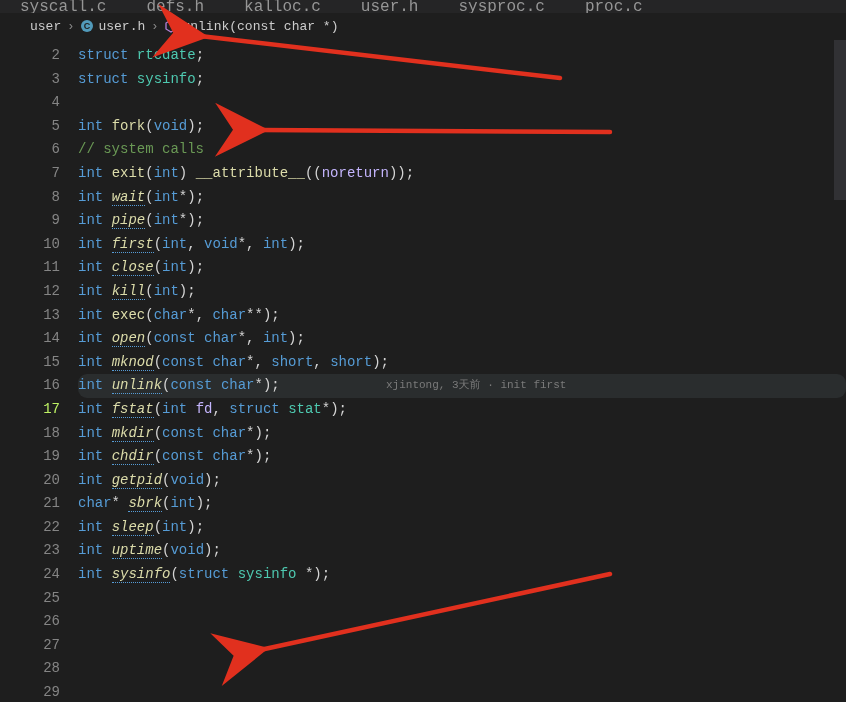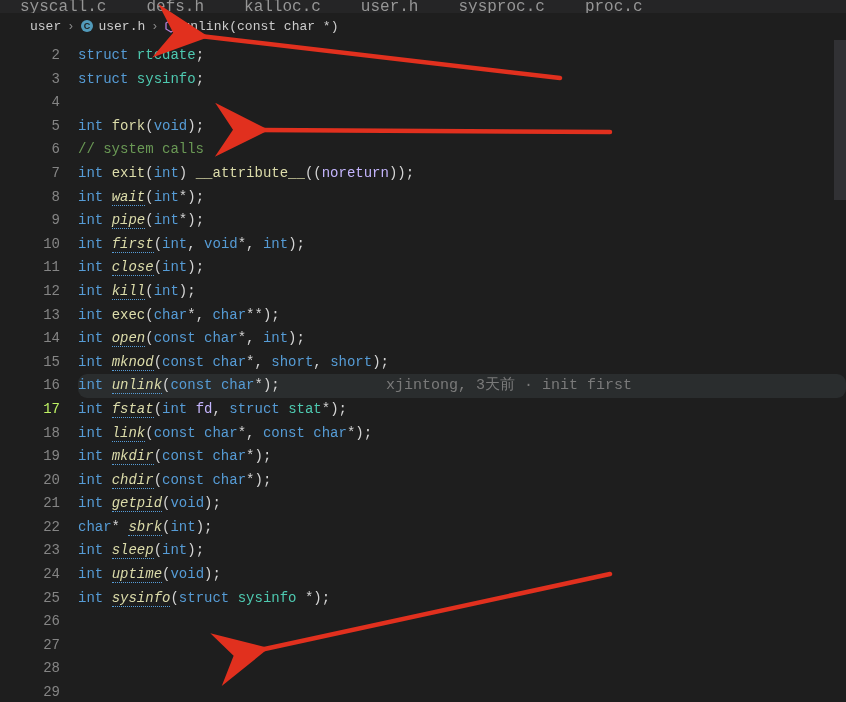--- a/index.html
+++ b/index.html
@@ -71,21 +71,21 @@
   .fn { color: #dcdcaa; }
   .pn { color: #d4d4d4; }
   .cm { color: #6a9955; }
   .param { color: #c4b5fd; }
   .dotted {
     border-bottom: 1px dotted #569cd6;
     font-style: italic;
   }
   .codelens {
     color: #7a7a7a;
-    font-size: 15px;
+    font-size: 11px;
     position: absolute;
     left: 308px;
   }
   .scrollbar-v {
     position: absolute;
     right: 0;
     top: 40px;
     bottom: 0;
     width: 12px;
     background: transparent;
@@ -190,21 +190,20 @@
       <div class="line"><span class="kw">int</span><span class="pn"> </span><span class="fn dotted">wait</span><span class="pn">(</span><span class="kw">int</span><span class="pn">*);</span></div>
       <div class="line"><span class="kw">int</span><span class="pn"> </span><span class="fn dotted">pipe</span><span class="pn">(</span><span class="kw">int</span><span class="pn">*);</span></div>
       <div class="line"><span class="kw">int</span><span class="pn"> </span><span class="fn dotted">first</span><span class="pn">(</span><span class="kw">int</span><span class="pn">, </span><span class="kw">void</span><span class="pn">*, </span><span class="kw">int</span><span class="pn">);</span></div>
       <div class="line"><span class="kw">int</span><span class="pn"> </span><span class="fn dotted">close</span><span class="pn">(</span><span class="kw">int</span><span class="pn">);</span></div>
       <div class="line"><span class="kw">int</span><span class="pn"> </span><span class="fn dotted">kill</span><span class="pn">(</span><span class="kw">int</span><span class="pn">);</span></div>
       <div class="line"><span class="kw">int</span><span class="pn"> </span><span class="fn">exec</span><span class="pn">(</span><span class="kw">char</span><span class="pn">*, </span><span class="kw">char</span><span class="pn">**);</span></div>
       <div class="line"><span class="kw">int</span><span class="pn"> </span><span class="fn dotted">open</span><span class="pn">(</span><span class="kw">const</span><span class="pn"> </span><span class="kw">char</span><span class="pn">*, </span><span class="kw">int</span><span class="pn">);</span></div>
       <div class="line"><span class="kw">int</span><span class="pn"> </span><span class="fn dotted">mknod</span><span class="pn">(</span><span class="kw">const</span><span class="pn"> </span><span class="kw">char</span><span class="pn">*, </span><span class="kw">short</span><span class="pn">, </span><span class="kw">short</span><span class="pn">);</span></div>
       <div class="line current-line-bg"><span class="kw">int</span><span class="pn"> </span><span class="fn dotted">unlink</span><span class="pn">(</span><span class="kw">const</span><span class="pn"> </span><span class="kw">char</span><span class="pn">*);</span><span class="codelens">xjintong, 3天前 · init first</span></div>
       <div class="line"><span class="kw">int</span><span class="pn"> </span><span class="fn dotted">fstat</span><span class="pn">(</span><span class="kw">int</span><span class="pn"> </span><span class="param">fd</span><span class="pn">, </span><span class="kw">struct</span><span class="pn"> </span><span class="type">stat</span><span class="pn">*);</span></div>
-      <div class="line"><span class="kw">int</span><span class="pn"> </span><span class="fn dotted">link</span><span class="pn">(</span><span class="kw">const</span><span class="pn"> </span><span class="kw">char</span><span class="pn">*, </span><span class="kw">const</span><span class="pn"> </span><span class="kw">char</span><span class="pn">*);</span></div>
       <div class="line"><span class="kw">int</span><span class="pn"> </span><span class="fn dotted">mkdir</span><span class="pn">(</span><span class="kw">const</span><span class="pn"> </span><span class="kw">char</span><span class="pn">*);</span></div>
       <div class="line"><span class="kw">int</span><span class="pn"> </span><span class="fn dotted">chdir</span><span class="pn">(</span><span class="kw">const</span><span class="pn"> </span><span class="kw">char</span><span class="pn">*);</span></div>
       <div class="line"><span class="kw">int</span><span class="pn"> </span><span class="fn dotted">getpid</span><span class="pn">(</span><span class="kw">void</span><span class="pn">);</span></div>
       <div class="line"><span class="kw">char</span><span class="pn">* </span><span class="fn dotted">sbrk</span><span class="pn">(</span><span class="kw">int</span><span class="pn">);</span></div>
       <div class="line"><span class="kw">int</span><span class="pn"> </span><span class="fn dotted">sleep</span><span class="pn">(</span><span class="kw">int</span><span class="pn">);</span></div>
       <div class="line"><span class="kw">int</span><span class="pn"> </span><span class="fn dotted">uptime</span><span class="pn">(</span><span class="kw">void</span><span class="pn">);</span></div>
       <div class="line"><span class="kw">int</span><span class="pn"> </span><span class="fn dotted">sysinfo</span><span class="pn">(</span><span class="kw">struct</span><span class="pn"> </span><span class="type">sysinfo</span><span class="pn"> *);</span></div>
       <div class="line"></div>
     </div>
 </div>

